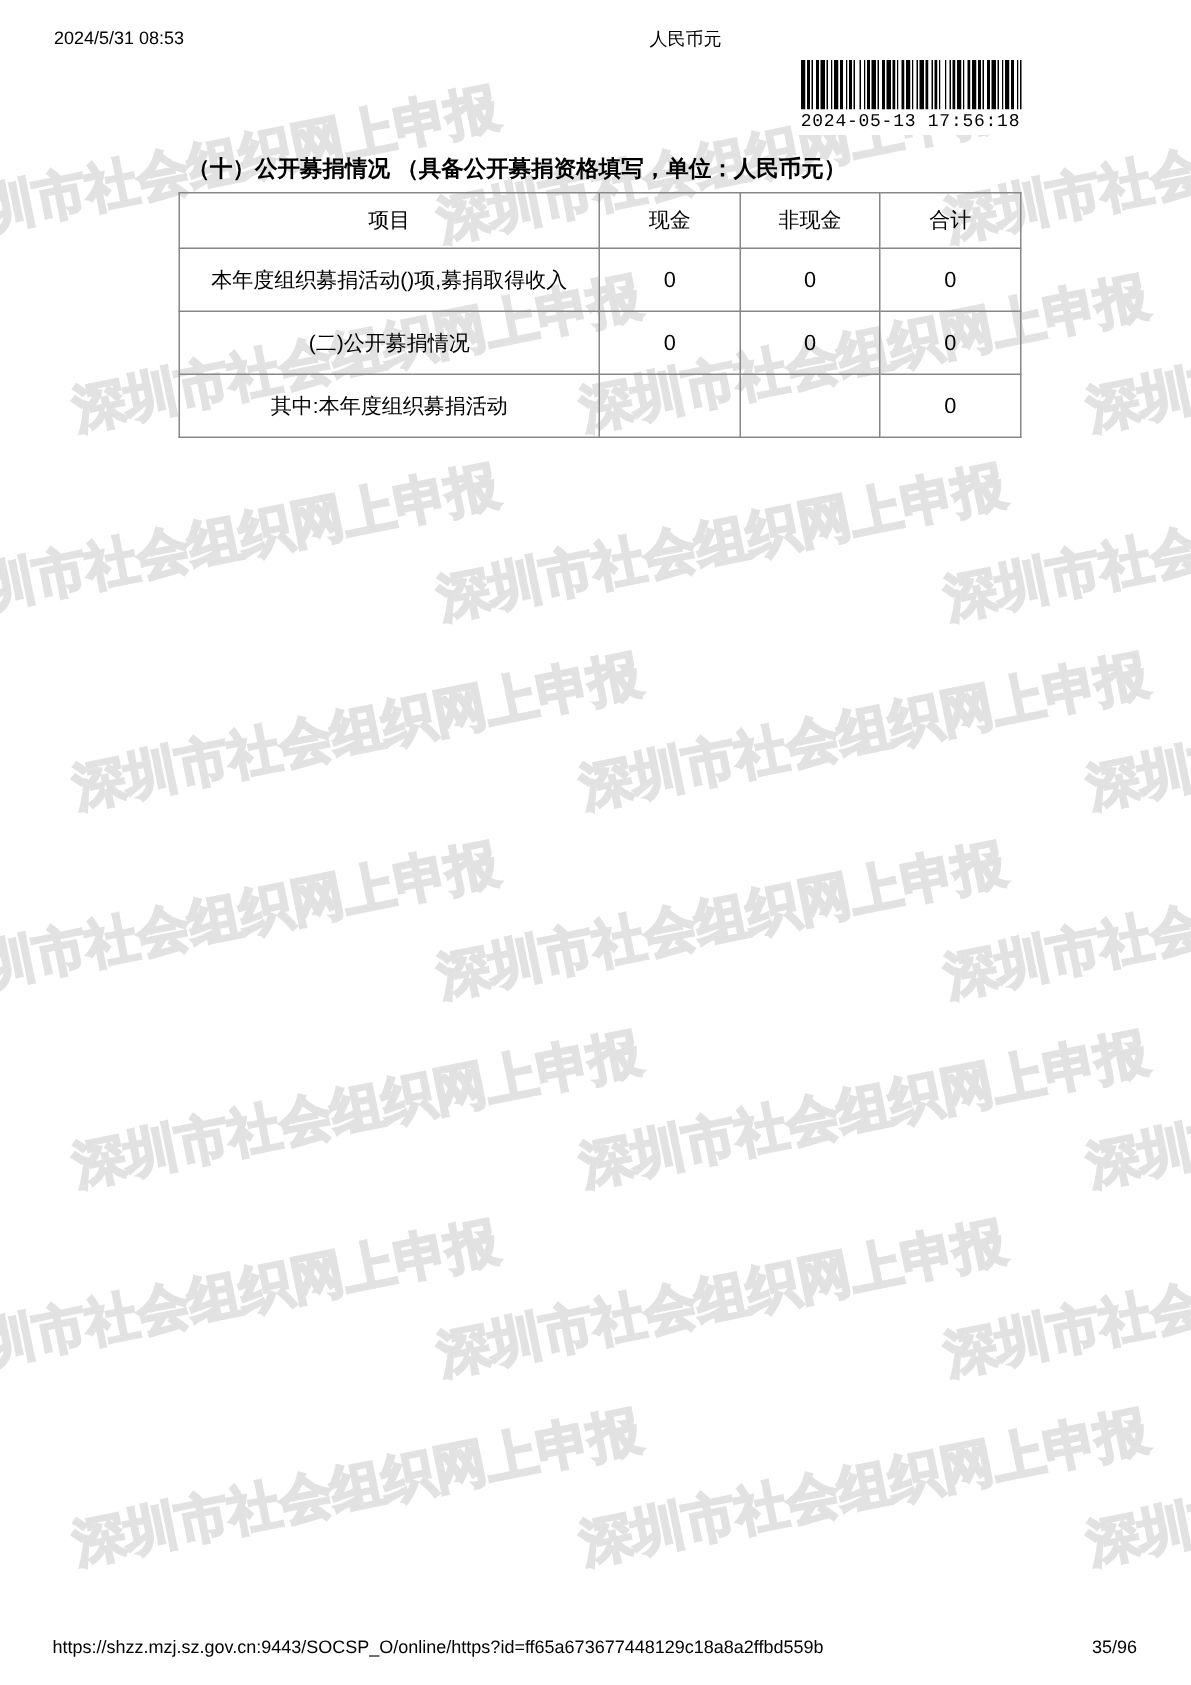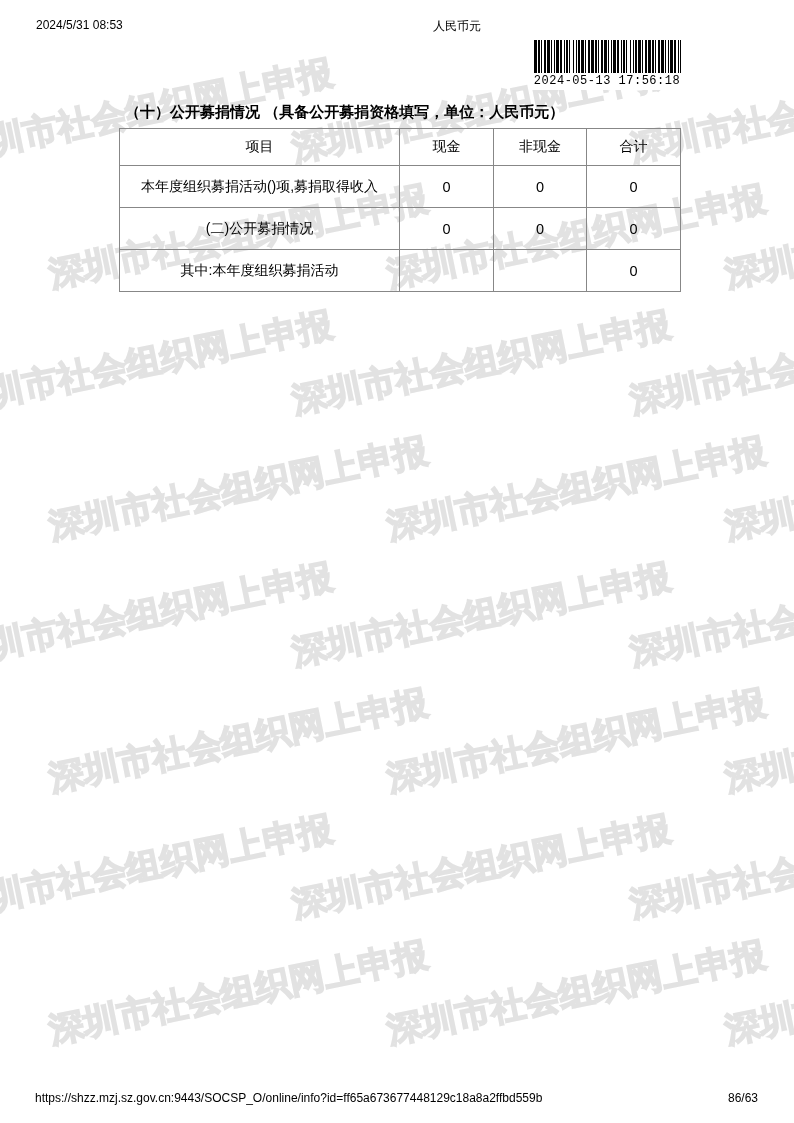--- a/index.html
+++ b/index.html
@@ -240,16 +240,16 @@
       </tr>
       <tr>
         <td>其中:本年度组织募捐活动</td>
         <td class="num"></td>
         <td class="num"></td>
         <td class="num">0</td>
       </tr>
     </tbody>
   </table>
 
-  <span class="ftr-url">https://shzz.mzj.sz.gov.cn:9443/SOCSP_O/online/info?id=ff65a673677448129c18a8a2ffbd559b</span>
-  <span class="ftr-page">86/63</span>
+  <span class="ftr-url">https://shzz.mzj.sz.gov.cn:9443/SOCSP_O/online/https?id=ff65a673677448129c18a8a2ffbd559b</span>
+  <span class="ftr-page">35/96</span>
 
 </div>
 
 </body></html>

